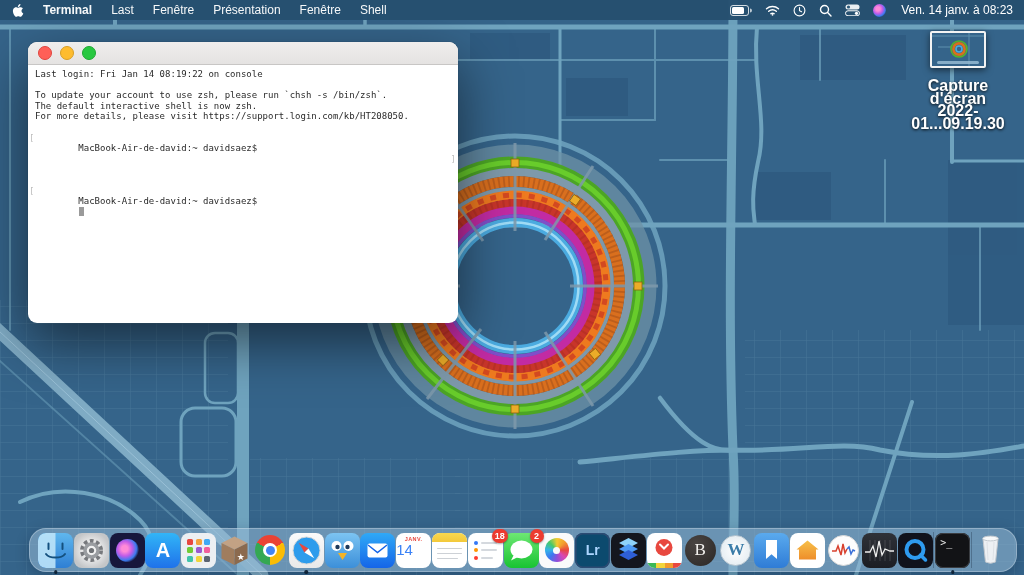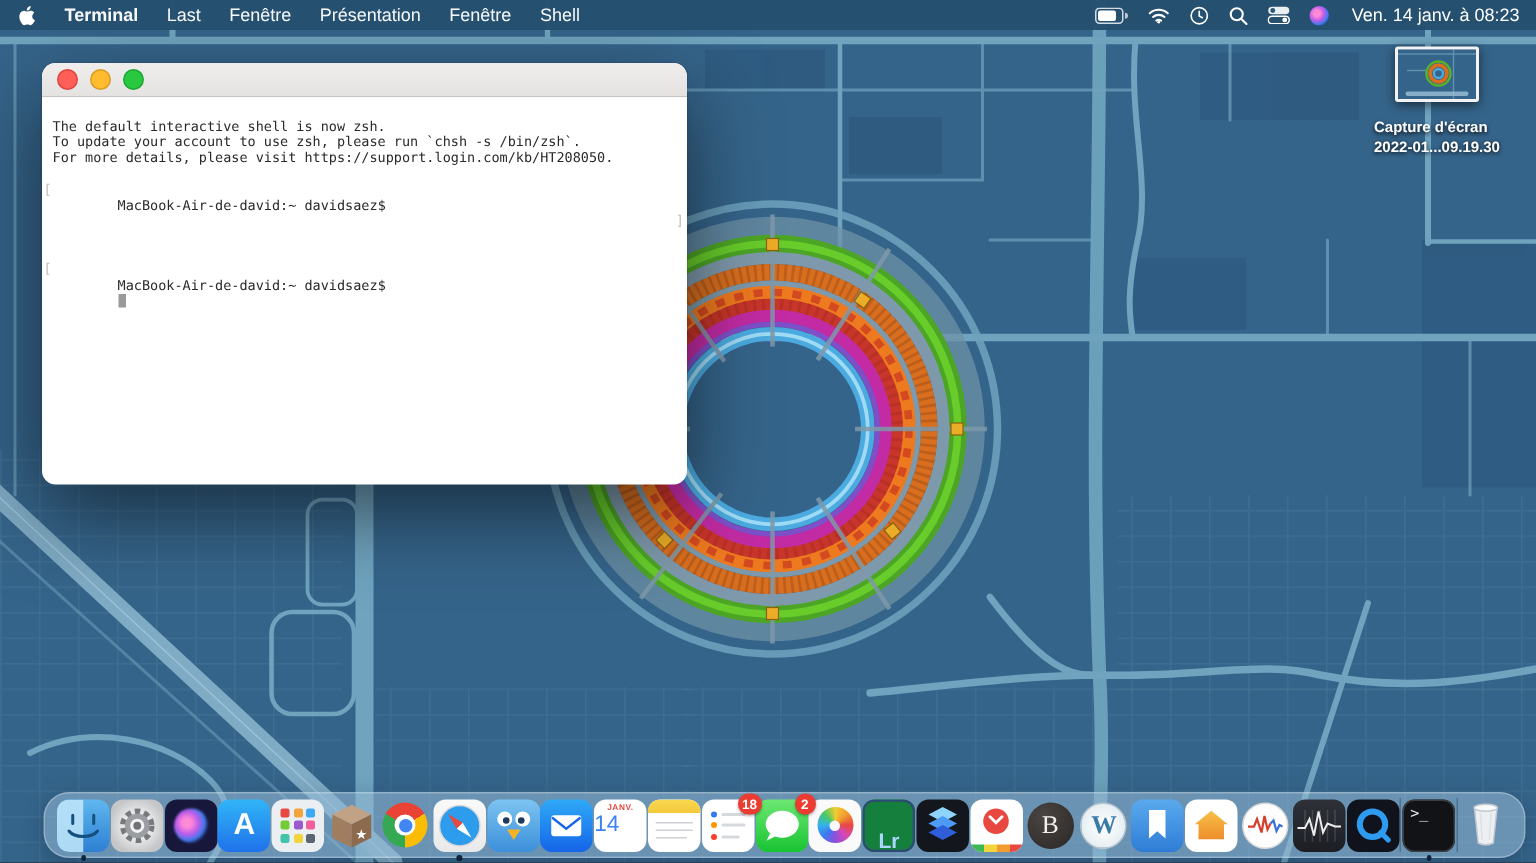--- a/index.html
+++ b/index.html
@@ -41,21 +41,21 @@
   .mark{position:absolute;color:#BDBDBD;}
   .mark.l{left:1px;}
   .mark.r{right:2px;}
   .cursor{display:inline-block;width:5px;height:9px;background:#9A9A9A;vertical-align:-1px;margin-left:1px;}
 
   
   .shot{position:absolute;top:31px;right:6px;width:120px;z-index:45;
     display:flex;flex-direction:column;align-items:center;}
   .thumb{width:52px;height:33px;border:2px solid #F3F3F3;border-radius:2px;overflow:hidden;
     background:#35648A;box-shadow:0 2px 7px rgba(0,0,0,.55);}
-  .shot-label{margin-top:12px;text-align:left;font-size:10px;font-weight:700;color:#fff;
+  .shot-label{margin-top:12px;text-align:center;font-size:16px;font-weight:700;color:#fff;
     line-height:12.5px;text-shadow:0 1px 3px rgba(0,0,0,.9);}
 
   
   .dock{position:absolute;left:29px;bottom:3px;width:988px;height:44px;z-index:60;
     background:rgba(150,185,213,.55);border:1px solid rgba(255,255,255,.28);border-radius:17px;
     box-shadow:0 4px 14px rgba(0,20,40,.25);
     display:flex;align-items:center;justify-content:space-between;padding:0 8px;box-sizing:border-box;}
   .dicon{position:relative;width:35px;height:35px;flex:0 0 auto;}
   .tile{width:35px;height:35px;border-radius:8px;display:flex;align-items:center;justify-content:center;
     overflow:hidden;position:relative;}
@@ -276,23 +276,24 @@
 
   <div class="terminal">
     <div class="titlebar">
       <div class="lights">
         <span class="tl red"></span>
         <span class="tl yel"></span>
         <span class="tl grn"></span>
       </div>
     </div>
     <div class="term-body">
+      <div class="term-line">Last login: Fri Jan 14 08:19:22 on console</div>
       <div class="term-line"></div>
+      <div class="term-line">To update your account to use zsh, please run `chsh -s /bin/zsh`.</div>
       <div class="term-line">The default interactive shell is now zsh.</div>
-      <div class="term-line">To update your account to use zsh, please run `chsh -s /bin/zsh`.</div>
       <div class="term-line">For more details, please visit https://support.login.com/kb/HT208050.</div>
       <div class="term-line prompt-row">
         <span class="mark l">[</span>
         <span>MacBook-Air-de-david:~ davidsaez$</span>
         <span class="mark r">]</span>
       </div>
       <div class="term-line prompt-row">
         <span class="mark l">[</span>
         <span>MacBook-Air-de-david:~ davidsaez$</span>
         <span class="cursor"></span>
@@ -450,21 +451,21 @@
       <span class="badge">2</span>
     </div>
 
     <div class="dicon">
       <div class="tile" style="background:#FAFAFA;">
         <div class="flower"></div>
       </div>
     </div>
 
     <div class="dicon">
-      <div class="tile" style="background:#15803d;box-shadow:inset 0 0 0 1.5px #2D4B73;align-items:flex-end;">
+      <div class="tile" style="background:#0c4a6e;box-shadow:inset 0 0 0 1.5px #2D4B73;">
         <span class="glyph" style="color:#ADD6FF;font-size:14px;">Lr</span>
       </div>
     </div>
 
     <div class="dicon">
       <div class="tile" style="background:#14161E;">
         <svg width="35" height="35" viewBox="0 0 35 35">
             <polygon points="17.5,5 27,10 17.5,15 8,10" fill="#8ED3FA"></polygon>
             <polygon points="17.5,11 27,16 17.5,21 8,16" fill="#4E9BF5"></polygon>
             <polygon points="17.5,17 27,22 17.5,27 8,22" fill="#2E5FD8"></polygon>

